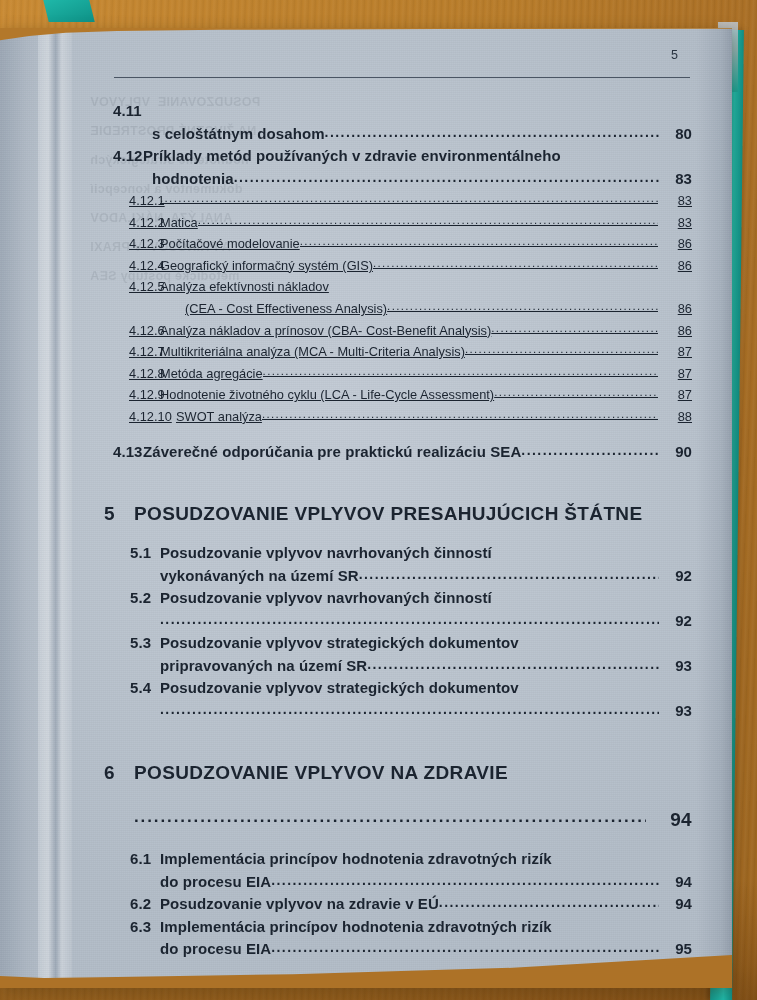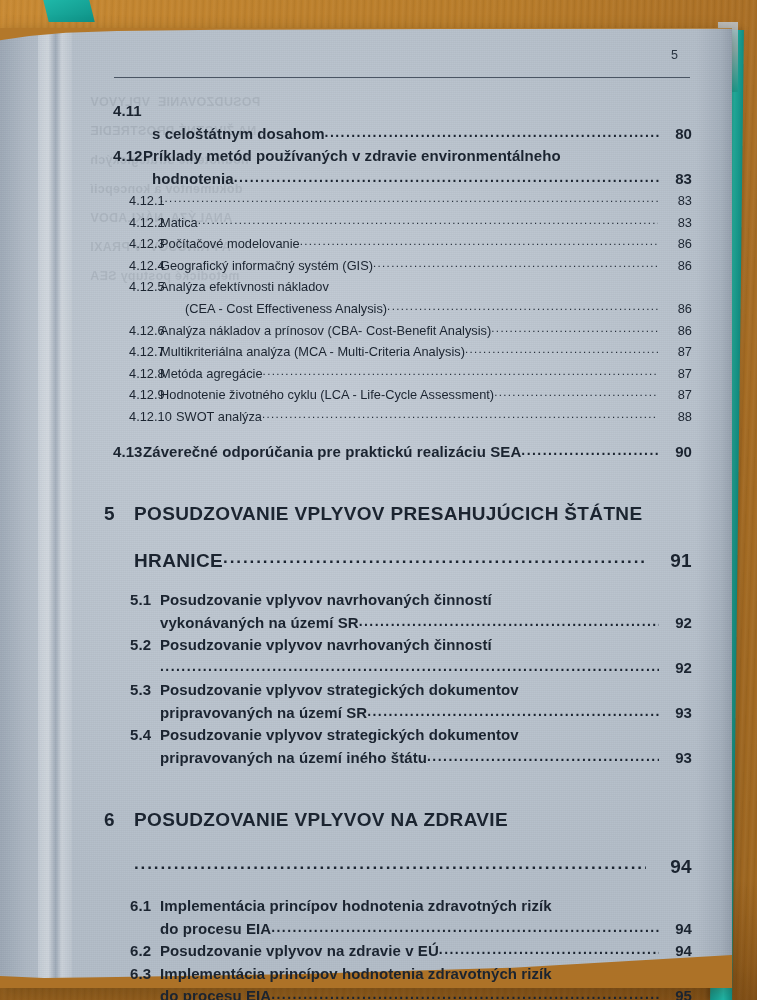--- a/index.html
+++ b/index.html
@@ -164,21 +164,21 @@
   .lvl-2 .dots{font-size:14px;letter-spacing:1.45px;position:relative;top:-2px;}
   .lvl-2 .pg{width:31px;padding-left:2px;}
   .lvl-2 .cont{padding-left:48px;}
 
   
   .lvl-2.wide .num{width:56px;padding-left:26px;}
   .lvl-2.wide .cont{padding-left:56px;}
 
   
   .lvl-3{
-    font-size:12.8px;font-weight:400;line-height:21.6px;letter-spacing:.01px;
+    font-size:12.8px;font-weight:400;line-height:21.6px;letter-spacing:.01px;text-decoration:underline;
   }
   .lvl-3 .num{width:56px;padding-left:25px;box-sizing:border-box;}
   .lvl-3 .dots{font-size:11.5px;letter-spacing:1.35px;position:relative;top:-2px;}
   .lvl-3 .pg{width:30px;padding-left:4px;}
   .lvl-3 .cont{padding-left:81px;}
   .lvl-3.numwide .num{width:72px;}
 
   .sp-lg{height:19px;}
   .sp-md{height:13px;}
 
@@ -335,26 +335,20 @@
             <span class="dots"></span>
             <span class="pg">90</span>
           </div>
         </div>
         <div class="sp-lg"></div>
         <div>
           <div class="row lvl-ch">
             <span class="num">5</span>
             <span class="txt">POSUDZOVANIE VPLYVOV PRESAHUJÚCICH ŠTÁTNE</span>
           </div>
-          <div class="row lvl-ch">
-            <span class="cont"></span>
-            <span class="txt">HRANICE</span>
-            <span class="dots"></span>
-            <span class="pg">91</span>
-          </div>
         </div>
         <div class="sp-md"></div>
         <div>
           <div class="row lvl-2 wide">
             <span class="num">5.1</span>
             <span class="txt">Posudzovanie vplyvov navrhovaných činností</span>
           </div>
           <div class="row lvl-2 wide">
             <span class="cont"></span>
             <span class="txt">vykonávaných na území SR</span>
@@ -385,21 +379,20 @@
             <span class="pg">93</span>
           </div>
         </div>
         <div>
           <div class="row lvl-2 wide">
             <span class="num">5.4</span>
             <span class="txt">Posudzovanie vplyvov strategických dokumentov</span>
           </div>
           <div class="row lvl-2 wide">
             <span class="cont"></span>
-            <span class="txt">pripravovaných na území iného štátu</span>
             <span class="dots"></span>
             <span class="pg">93</span>
           </div>
         </div>
         <div class="sp-lg"></div>
         <div>
           <div class="row lvl-ch">
             <span class="num">6</span>
             <span class="txt">POSUDZOVANIE VPLYVOV NA ZDRAVIE</span>
           </div>

